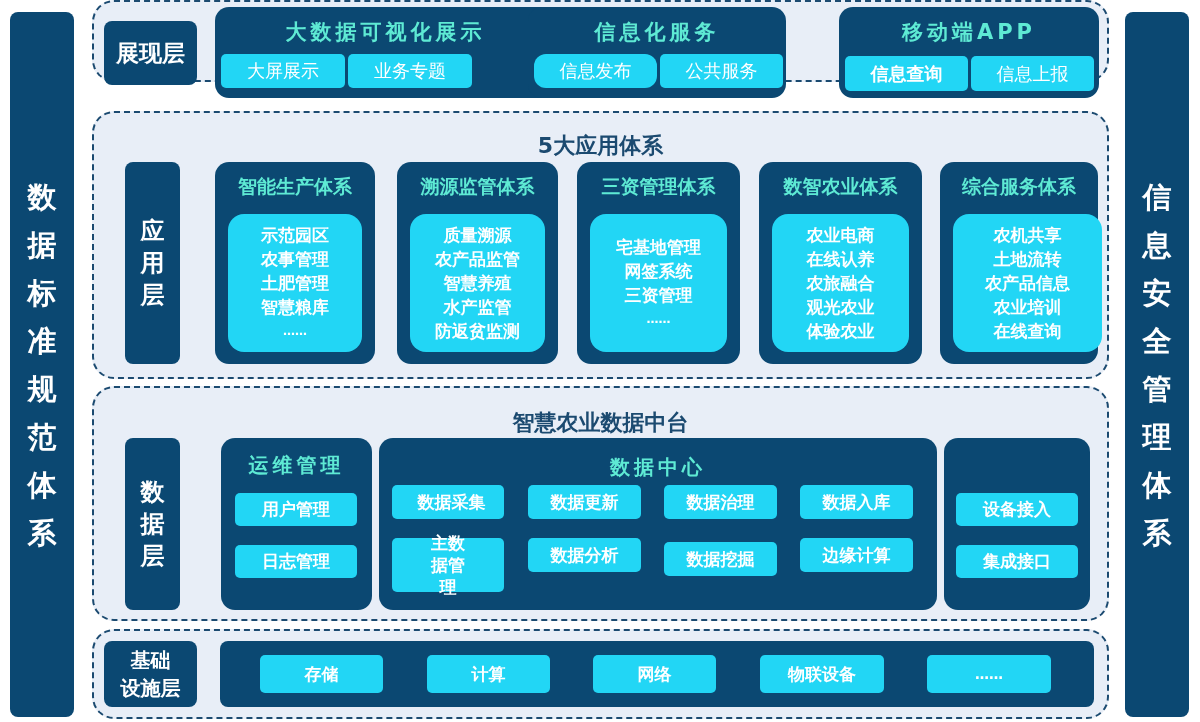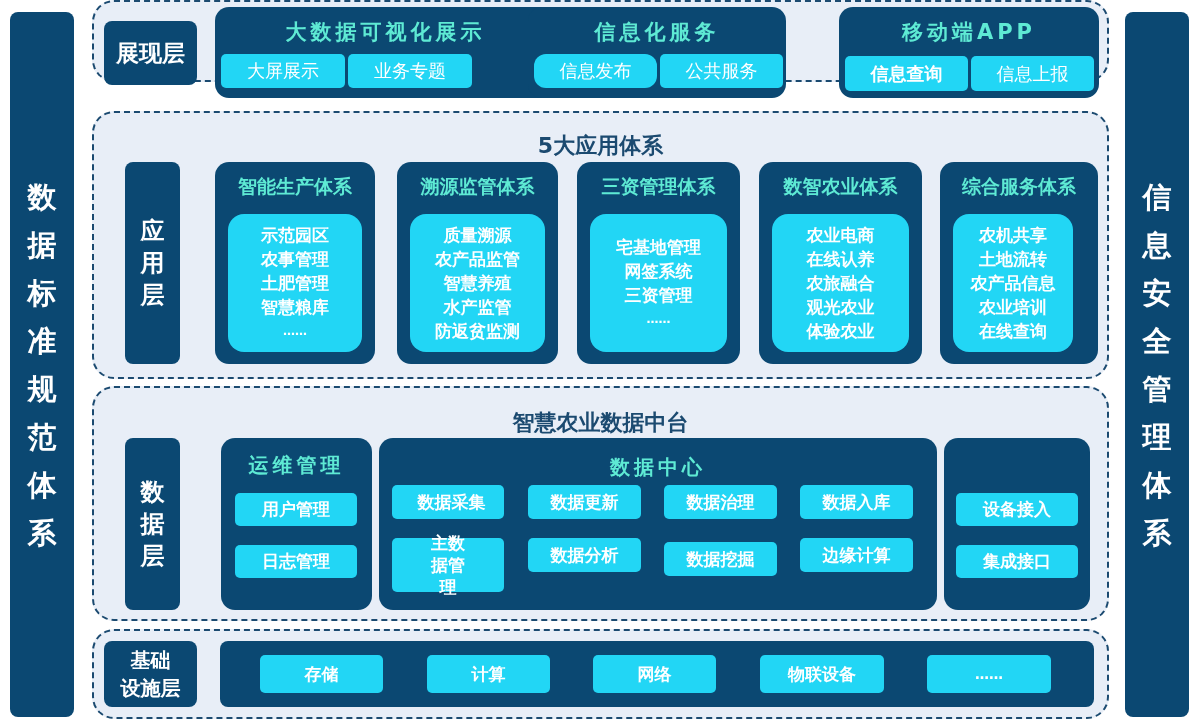--- a/index.html
+++ b/index.html
@@ -141,21 +141,21 @@
       <span>农业电商</span>
       <span>在线认养</span>
       <span>农旅融合</span>
       <span>观光农业</span>
       <span>体验农业</span>
     </div>
   </div>
 
   <div class="card" style="left:846px; top:49px; width:158px; height:202px;">
     <div class="card-title" style="top:12px; font-size:19px;">综合服务体系</div>
-    <div class="inner" style="left:13px; top:52px; width:120px; height:138px;">
+    <div class="inner" style="left:13px; top:52px; width:149px; height:138px;">
       <span>农机共享</span>
       <span>土地流转</span>
       <span>农产品信息</span>
       <span>农业培训</span>
       <span>在线查询</span>
     </div>
   </div>
 </div>
 
 <div class="band" style="top:386px; height:235px;">

